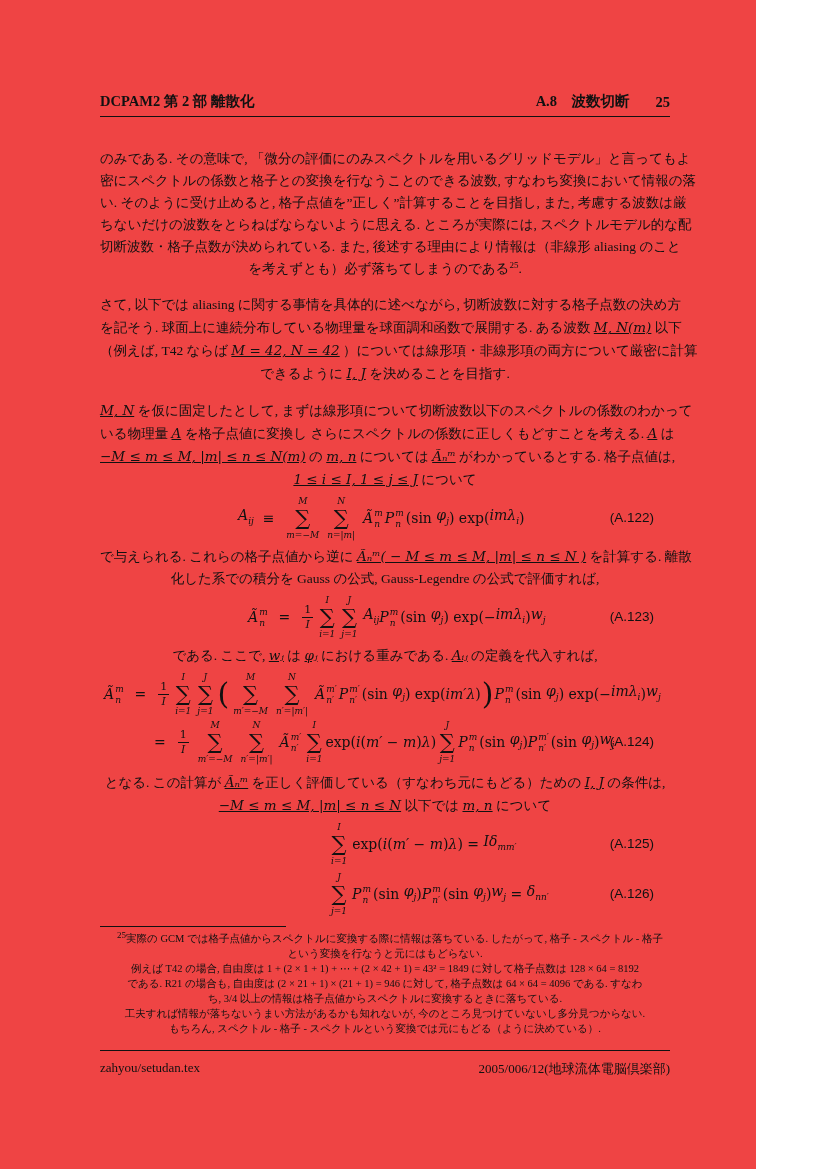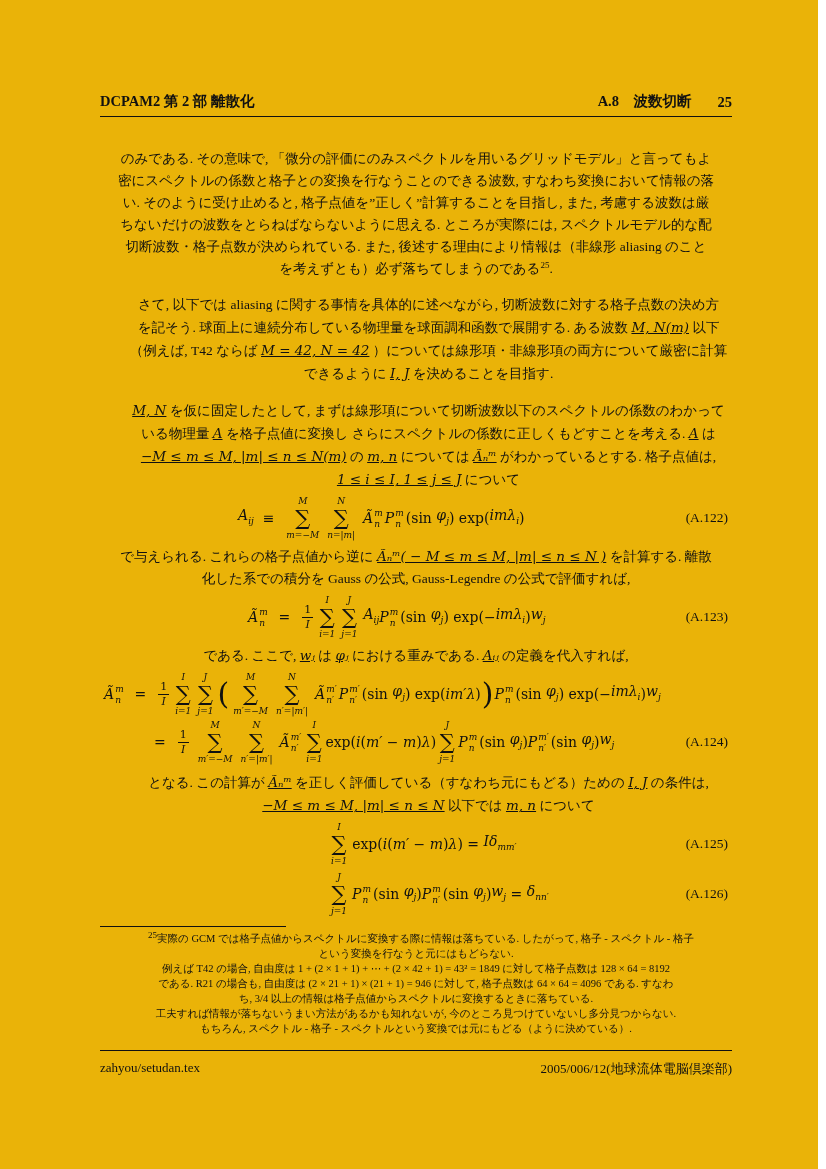--- a/index.html
+++ b/index.html
@@ -1,38 +1,38 @@
 <!DOCTYPE html>
 <html><head>
 <meta charset="utf-8">
 <style>
   html,body { margin:0; padding:0; background:#ffffff; }
   .page {
-    position:relative; width:818px; height:1169px; background:#eab308;
+    position:relative; width:756px; height:1169px; background:#ef4444;
     box-sizing:border-box; padding:92px 86px 0 100px; overflow:hidden;
     color:#111; font-family:"Liberation Serif","DejaVu Serif",serif;
   }
   .hdr { display:flex; justify-content:space-between; align-items:baseline;
          font-weight:bold; font-size:14.5px; }
   .hdr-right { display:flex; align-items:flex-end; }
   .pgnum { margin-left:26px; }
   .hdr-rule { border-top:1.5px solid #111; margin-top:5px; }
   .bodytext { margin-top:31px; font-size:13.5px; line-height:22px; }
   .para { margin:0; }
-  .para + .para, .gap-top { margin-top:14px;margin-left:25px; }
+  .para + .para, .gap-top { margin-top:14px; }
   .line { white-space:pre;text-align:center; }
   .tx { font-style:normal; }
   .mt { font-style:italic; font-family:"DejaVu Serif","DejaVu Sans",serif;text-decoration:underline; }
   .fn-sup { font-size:9px; vertical-align:super; line-height:0; }
   
   .eq { position:relative; margin:4px 0; min-height:46px; display:flex; align-items:center; }
   .eq-content { display:inline-flex; align-items:center; white-space:pre;
                 font-size:14px; font-family:"DejaVu Serif","DejaVu Sans",serif; }
-  .eq-tag { position:absolute; right:4px; top:50%; transform:translateY(-50%);
-            font-size:13.5px; font-family:Liberation Serif, serif; }
+  .eq-tag { position:absolute; right:16px; top:50%; transform:translateY(-50%);
+            font-size:13.5px; font-family:Liberation Sans, sans-serif; }
   .m-rm { font-style:normal; white-space:pre; }
   .m-it { font-style:italic; white-space:pre; }
   .m-wrap { display:inline-block; }
   .m-wrap sub, .m-wrap sup { font-size:9px; font-style:italic; }
   .m-sum { display:inline-flex; flex-direction:column; align-items:center;
            margin:0 3px; line-height:1; }
   .m-sum .m-lim { font-size:9px; font-style:italic; line-height:1.15; white-space:pre; }
   .m-sum .m-sigma { font-size:21px; line-height:1; font-style:normal; padding:1px 0; }
   .m-frac { display:inline-flex; flex-direction:column; align-items:center;
             margin:0 3px; line-height:1; }

